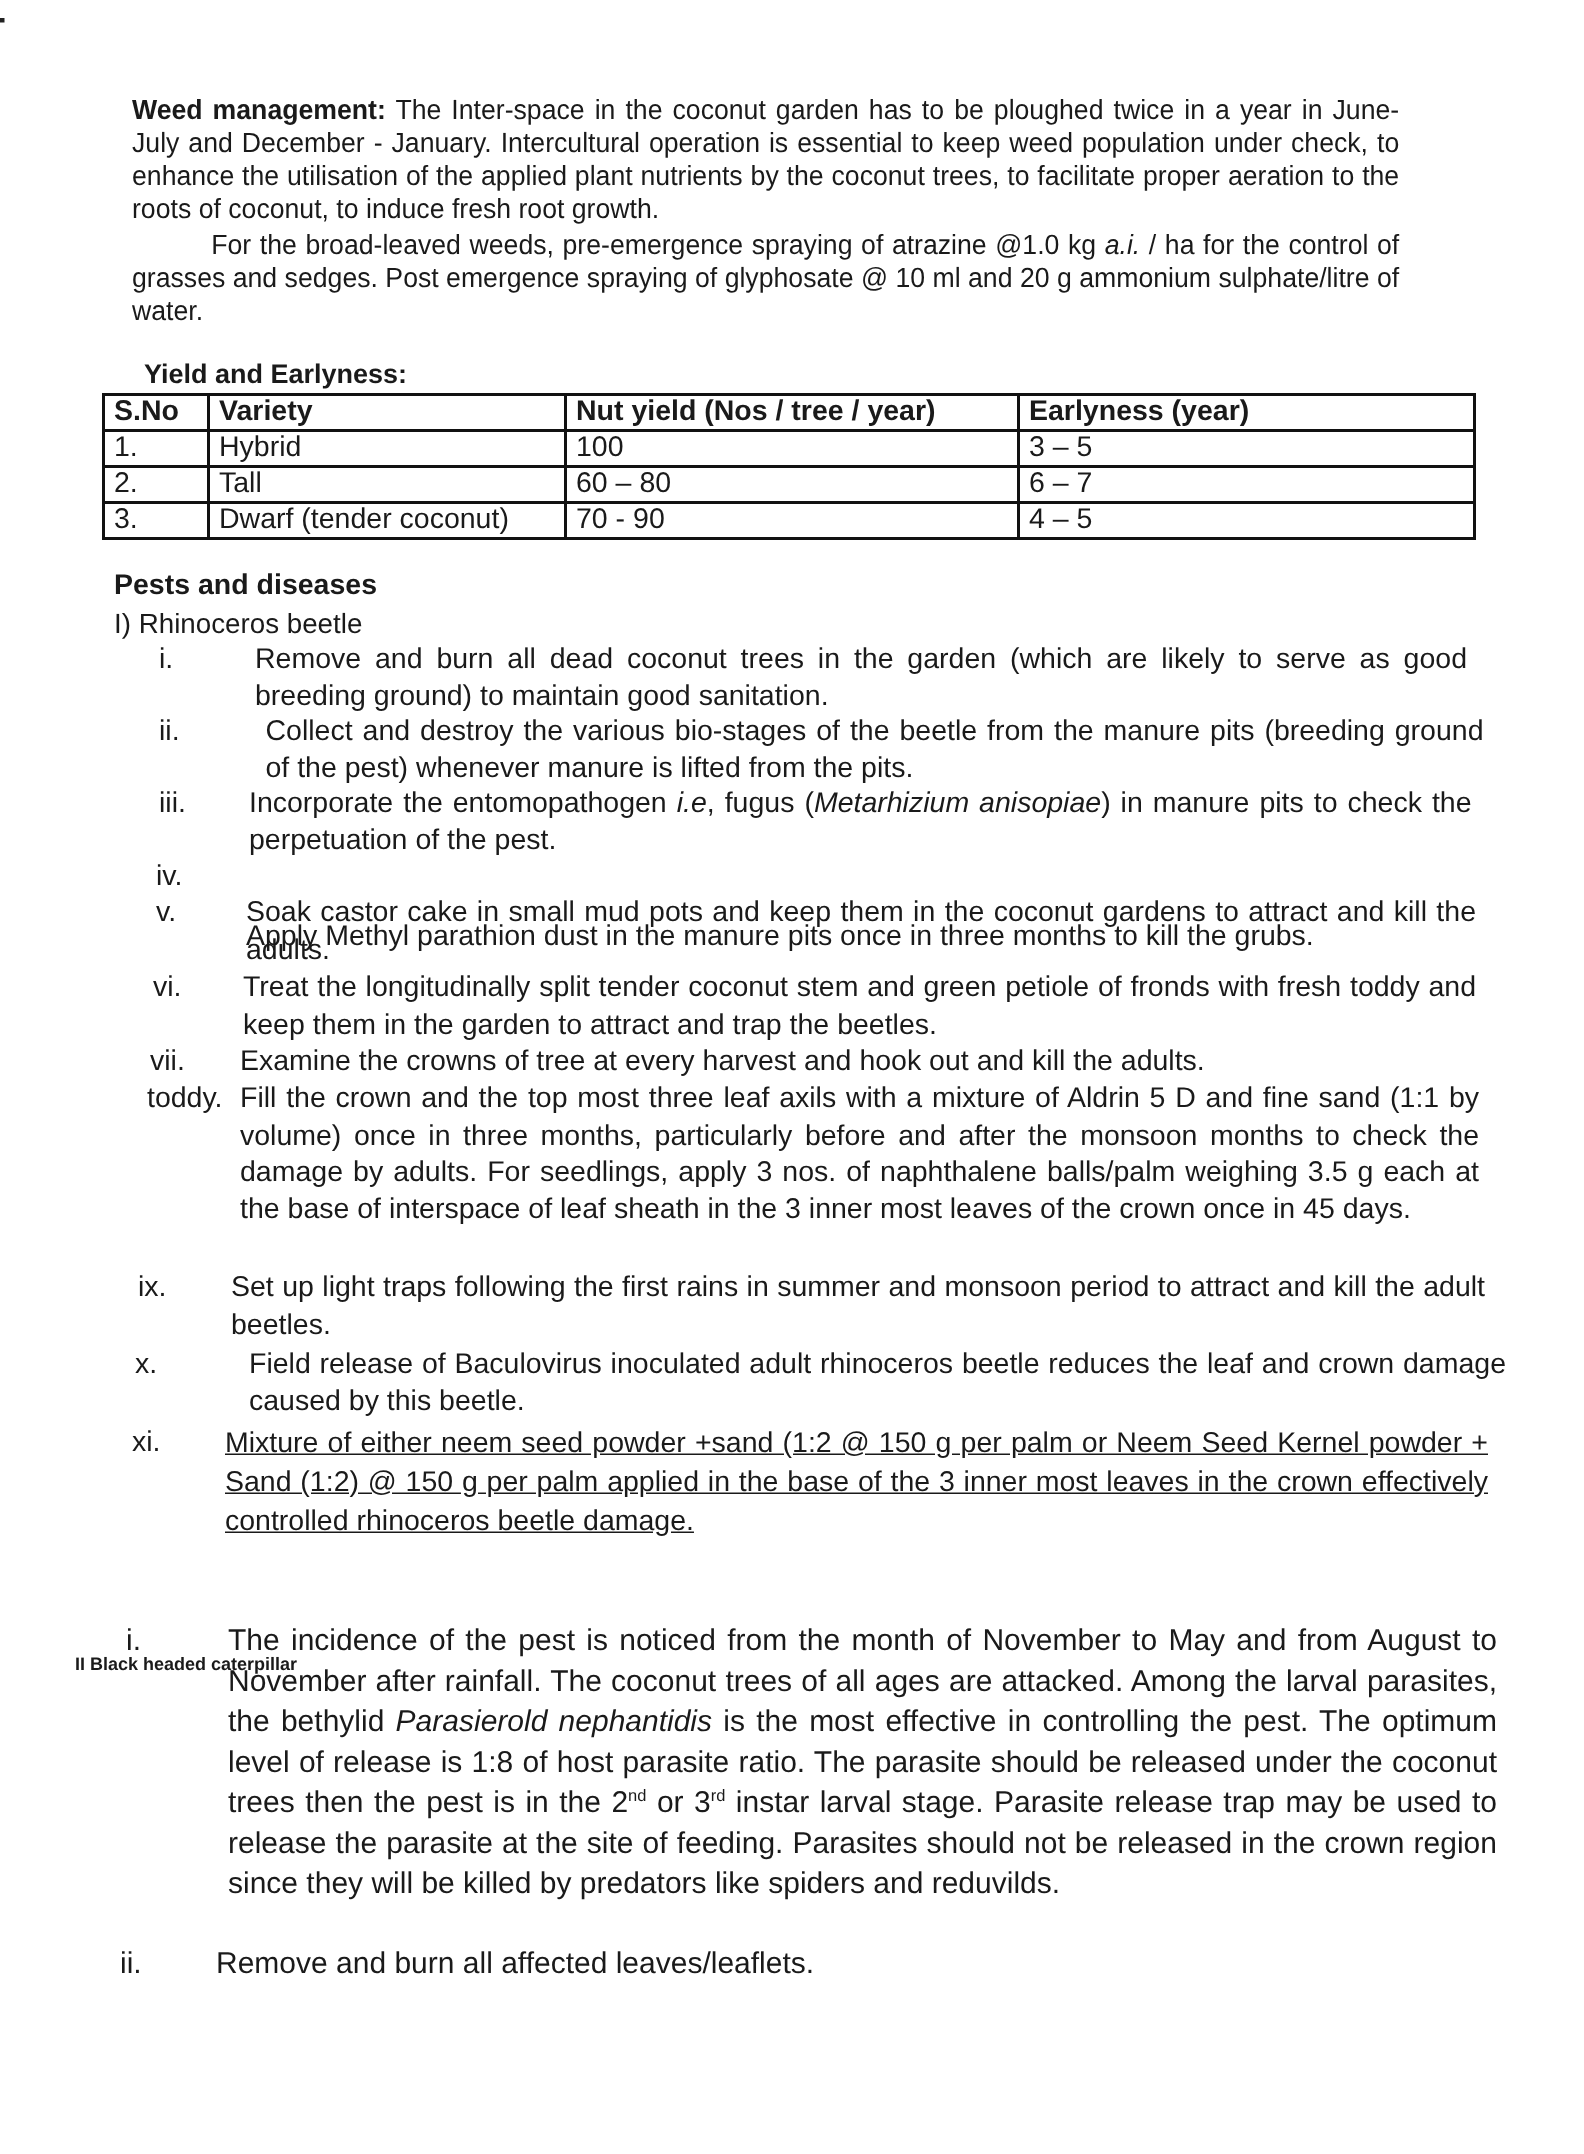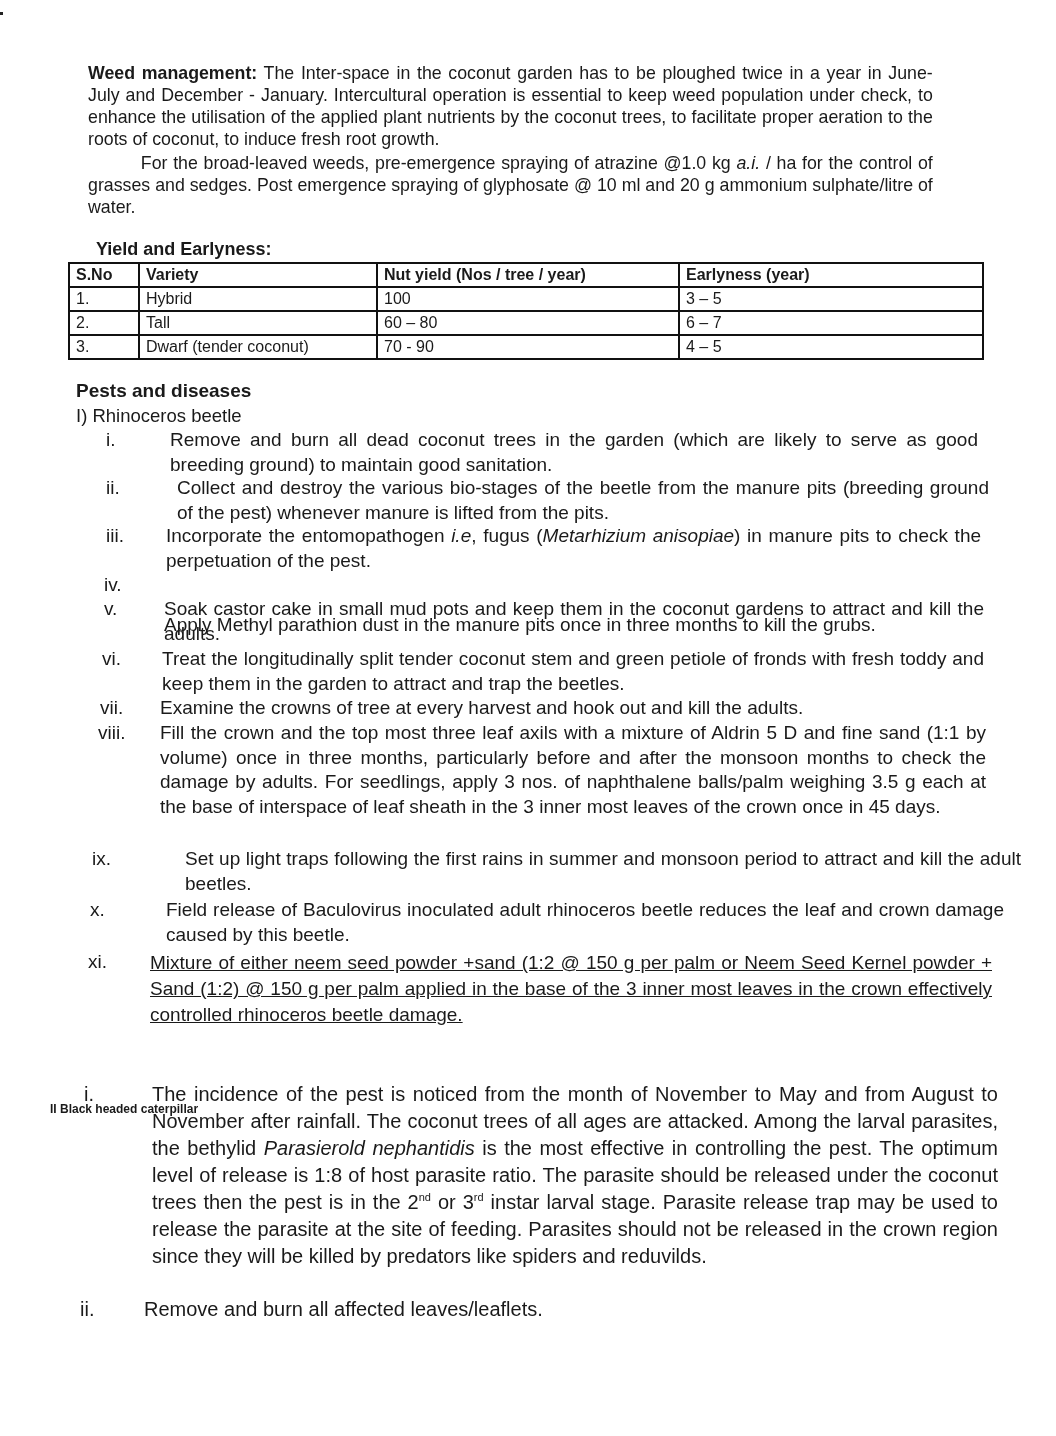--- a/index.html
+++ b/index.html
@@ -8,21 +8,21 @@
       font-family: "Liberation Sans", sans-serif; color: #1a1a1a;
       font-size: 19px; line-height: 22px;
     }
     .page { position: absolute; left: 0; top: 0; width: 1056px; height: 1436px; }
     .tick-mark { position: absolute; left: 0; top: 12px; width: 3px; height: 3px; background: #222; }
     .weed { position: absolute; left: 88px; top: 62px; width: 880px; text-align: justify; font-size: 18.5px; line-height: 22px; transform: scaleX(0.96); transform-origin: left top; }
     .weed p { margin: 0; }
     .weed .indent { text-indent: 55px; margin-top: 2px; }
     b { font-weight: bold; }
     .yield-heading { position: absolute; left: 96px; top: 238px; font-weight: bold; font-size: 18px; }
-    table.yield { position: absolute; left: 68px; top: 262px; width: 916px; border-collapse: collapse; font-size: 16px; }
+    table.yield { position: absolute; left: 68px; top: 262px; width: 916px; border-collapse: collapse; font-size: 19px; }
     table.yield td, table.yield th { border: 2px solid #111; padding: 0 6px; height: 22px; text-align: left; font-weight: normal; }
     table.yield th { font-weight: bold; }
     .pests-heading { position: absolute; left: 76px; top: 380px; font-weight: bold; font-size: 19px; }
     .rhino-heading { position: absolute; left: 76px; top: 405px; font-weight: normal; font-size: 18.5px; }
     .item { position: absolute; font-size: 19px; line-height: 24.5px; }
     .item .num { position: absolute; left: 0; top: 0; }
     .item .txt { position: absolute; top: 0; text-align: justify; }
     .cat-heading { position: absolute; left: 50px; top: 1098px; font-weight: bold; font-size: 12px; }
     i { font-style: italic; }
     sup { font-size: 11px; line-height: 0; }
@@ -99,26 +99,26 @@
   </div>
   <div class="item" style="left:102px;top:647px;width:882px;">
     <span class="num">vi.</span>
     <span class="txt" style="left:60px;width:822px;">Treat the longitudinally split tender coconut stem and green petiole of fronds with fresh toddy and keep them in the garden to attract and trap the beetles.</span>
   </div>
   <div class="item" style="left:100px;top:696px;width:880px;">
     <span class="num">vii.</span>
     <span class="txt" style="left:60px;width:820px;">Examine the crowns of tree at every harvest and hook out and kill the adults.</span>
   </div>
   <div class="item" style="left:98px;top:721px;width:888px;">
-    <span class="num">viii.</span>
+    <span class="num">toddy.</span>
     <span class="txt" style="left:62px;width:826px;">Fill the crown and the top most three leaf axils with a mixture of Aldrin 5 D and fine sand (1:1 by volume) once in three months, particularly before and after the monsoon months to check the damage by adults. For seedlings, apply 3 nos. of naphthalene balls/palm weighing 3.5 g each at the base of interspace of leaf sheath in the 3 inner most leaves of the crown once in 45 days.</span>
   </div>
   <div class="item" style="left:92px;top:847px;width:898px;">
     <span class="num">ix.</span>
-    <span class="txt" style="left:62px;width:836px;margin-left:31px;">Set up light traps following the first rains in summer and monsoon period to attract and kill the adult beetles.</span>
+    <span class="txt" style="left:62px;width:836px;">Set up light traps following the first rains in summer and monsoon period to attract and kill the adult beetles.</span>
   </div>
   <div class="item" style="left:90px;top:898px;width:900px;">
     <span class="num">x.</span>
     <span class="txt" style="left:62px;width:838px;margin-left:14px;">Field release of Baculovirus inoculated adult rhinoceros beetle reduces the leaf and crown damage caused by this beetle.</span>
   </div>
   <div class="item" style="left:88px;top:950px;width:904px;">
     <span class="num">xi.</span>
     <span class="txt" style="left:62px;width:842px;line-height:26px;text-decoration:underline;">Mixture of either neem seed powder +sand (1:2 @ 150 g per palm or Neem Seed Kernel powder + Sand (1:2) @ 150 g per palm applied in the base of the 3 inner most leaves in the crown effectively controlled rhinoceros beetle damage.</span>
   </div>
 

